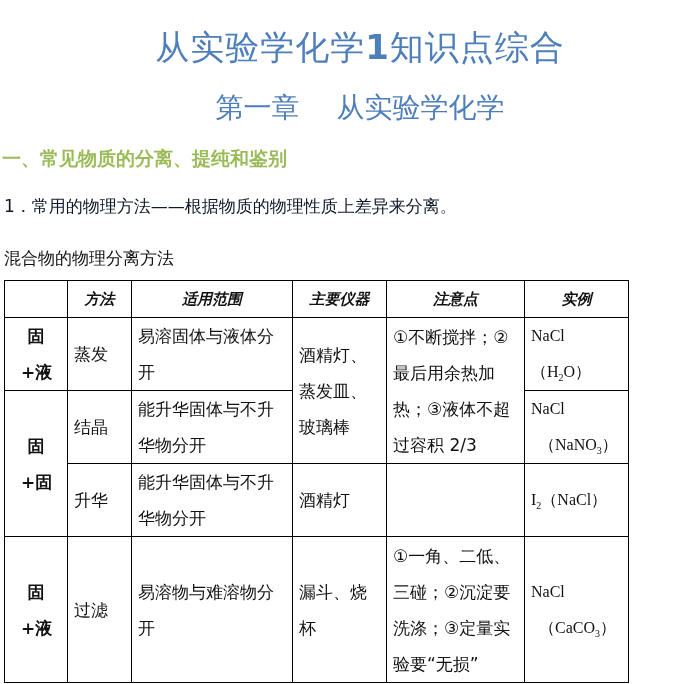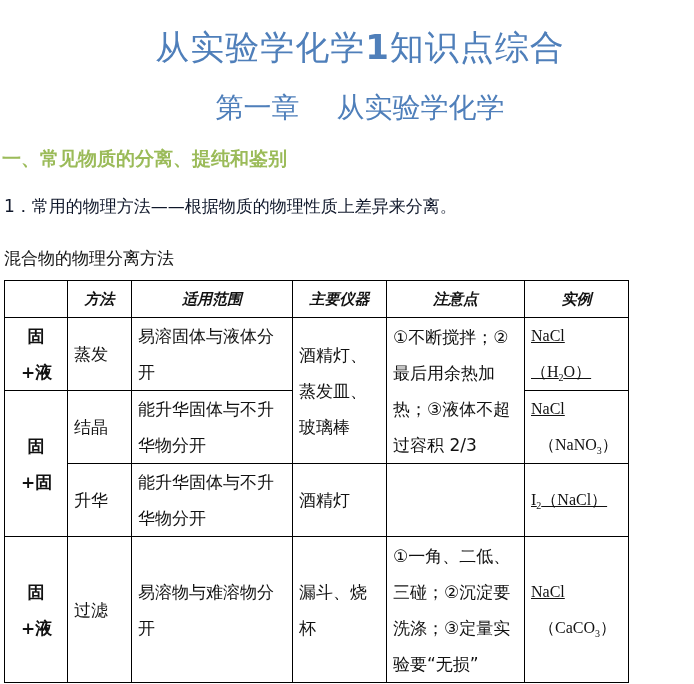--- a/index.html
+++ b/index.html
@@ -94,21 +94,20 @@
     }
     td.cat {
       font-weight: bold !important;
       text-align: center;
       font-family: "DejaVu Serif", serif;
       padding: 0 16px !important;
     }
     td.example {
       font-family: "Liberation Serif", serif;
       font-size: 16px !important;
-      text-decoration: underline;
     }
     td.example .indent { padding-left: 8px; display: inline-block; text-align: center; }
     sub { font-size: 10px; line-height: 0; }
     .r1 { height: 72px; }
     .r2 { height: 72px; }
     .r3 { height: 73px; }
     .r4 { height: 146px; }
   </style>
 </head>
 <body>

